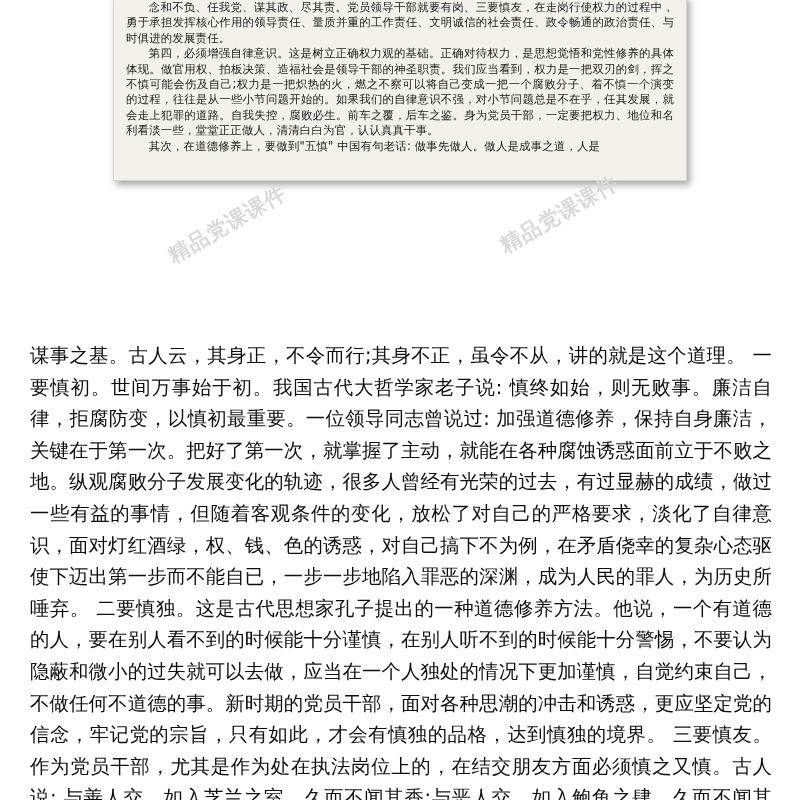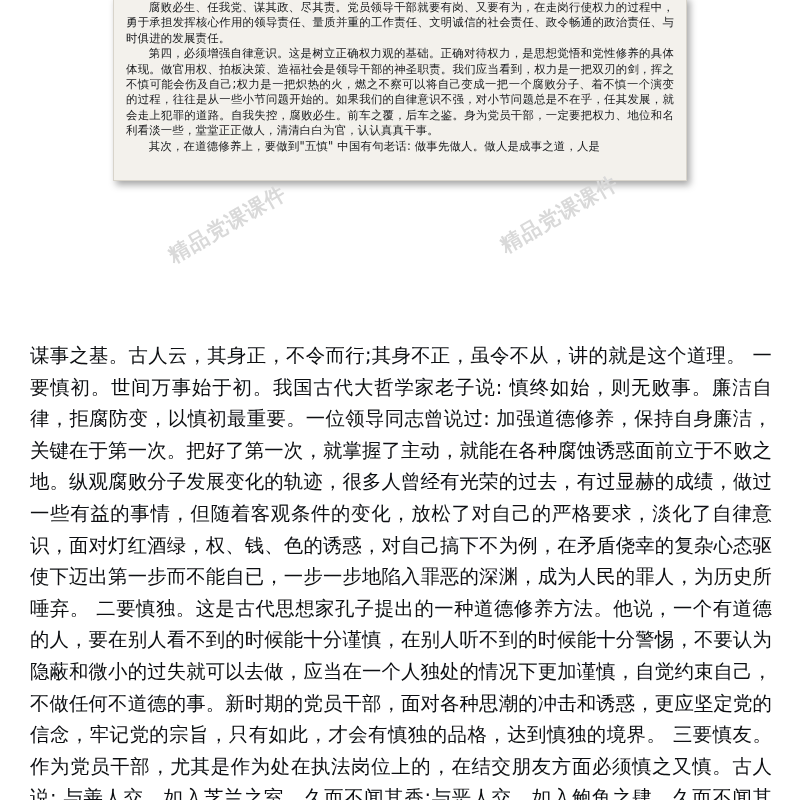--- a/index.html
+++ b/index.html
@@ -79,21 +79,21 @@
   }
   .doc-body p {
     margin: 0;
   }
 </style>
 </head>
 <body>
 
 <div class="preview-card">
   <div class="preview-inner">
-    <p class="indent">腐败必生、任我党、谋其政、尽其责。党员领导干部就要有岗、又要有为，在走岗行使权力的过程中，勇于承担发挥核心作用的领导责任、量质并重的工作责任、文明诚信的社会责任、政令畅通的政治责任、与时俱进的发展责任。</p>
+    <p class="indent">念和不负、任我党、谋其政、尽其责。党员领导干部就要有岗、三要慎友，在走岗行使权力的过程中，勇于承担发挥核心作用的领导责任、量质并重的工作责任、文明诚信的社会责任、政令畅通的政治责任、与时俱进的发展责任。</p>
     <p class="indent">第四，必须增强自律意识。这是树立正确权力观的基础。正确对待权力，是思想觉悟和党性修养的具体体现。做官用权、拍板决策、造福社会是领导干部的神圣职责。我们应当看到，权力是一把双刃的剑，挥之不慎可能会伤及自己;权力是一把炽热的火，燃之不察可以将自己变成一把一个腐败分子、着不慎一个演变的过程，往往是从一些小节问题开始的。如果我们的自律意识不强，对小节问题总是不在乎，任其发展，就会走上犯罪的道路。自我失控，腐败必生。前车之覆，后车之鉴。身为党员干部，一定要把权力、地位和名利看淡一些，堂堂正正做人，清清白白为官，认认真真干事。</p>
     <p class="indent">其次，在道德修养上，要做到"五慎" 中国有句老话: 做事先做人。做人是成事之道，人是</p>
   </div>
 </div>
 
 <div class="watermark wm-1">精品党课课件</div>
 <div class="watermark wm-2">精品党课课件</div>
 
 <div class="doc-body">
   <p>谋事之基。古人云，其身正，不令而行;其身不正，虽令不从，讲的就是这个道理。 一要慎初。世间万事始于初。我国古代大哲学家老子说: 慎终如始，则无败事。廉洁自律，拒腐防变，以慎初最重要。一位领导同志曾说过: 加强道德修养，保持自身廉洁，关键在于第一次。把好了第一次，就掌握了主动，就能在各种腐蚀诱惑面前立于不败之地。纵观腐败分子发展变化的轨迹，很多人曾经有光荣的过去，有过显赫的成绩，做过一些有益的事情，但随着客观条件的变化，放松了对自己的严格要求，淡化了自律意识，面对灯红酒绿，权、钱、色的诱惑，对自己搞下不为例，在矛盾侥幸的复杂心态驱使下迈出第一步而不能自已，一步一步地陷入罪恶的深渊，成为人民的罪人，为历史所唾弃。 二要慎独。这是古代思想家孔子提出的一种道德修养方法。他说，一个有道德的人，要在别人看不到的时候能十分谨慎，在别人听不到的时候能十分警惕，不要认为隐蔽和微小的过失就可以去做，应当在一个人独处的情况下更加谨慎，自觉约束自己，不做任何不道德的事。新时期的党员干部，面对各种思潮的冲击和诱惑，更应坚定党的信念，牢记党的宗旨，只有如此，才会有慎独的品格，达到慎独的境界。 三要慎友。作为党员干部，尤其是作为处在执法岗位上的，在结交朋友方面必须慎之又慎。古人说: 与善人交，如入芝兰之室，久而不闻其香;与恶人交，如入鲍鱼之肆，久而不闻其臭。现在社会上有那么一些人，为了获取个人的某种利益，千方百计与你套近乎，称兄道弟，跑前跑后，踩断门槛。在温情脉脉的面纱后，在温良恭谦的言词间，隐藏着他们叵测的目的。而有的党员干部则对此丧失了政治警觉，哥们义气招致了党的原则，结果最终</p>

